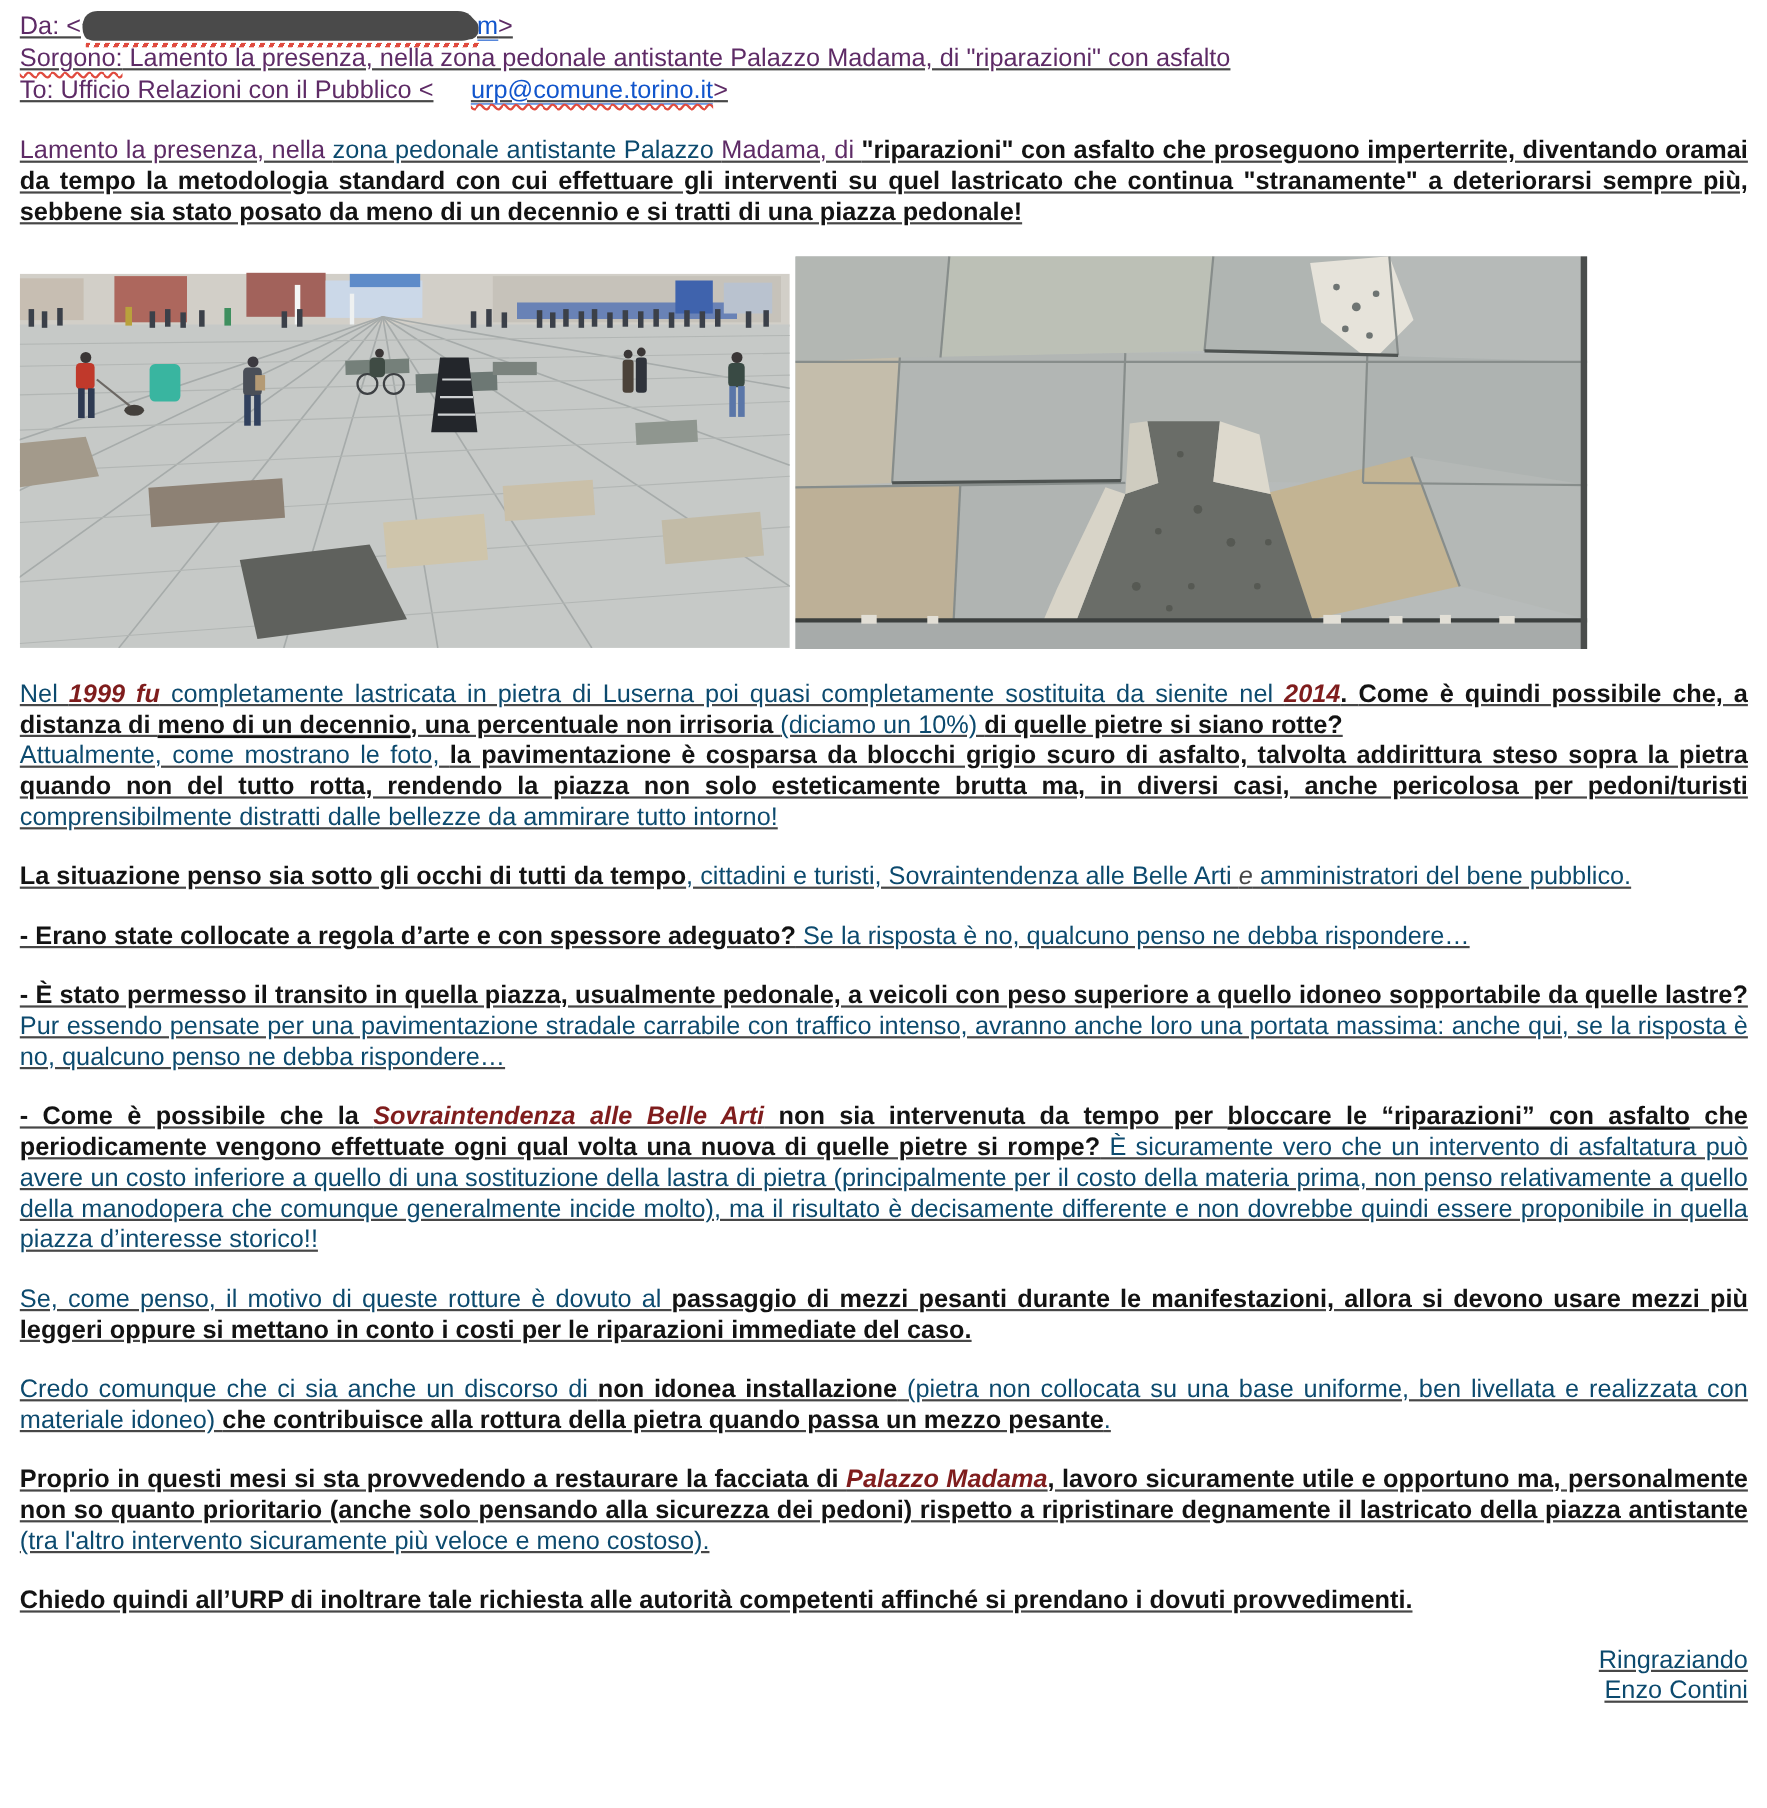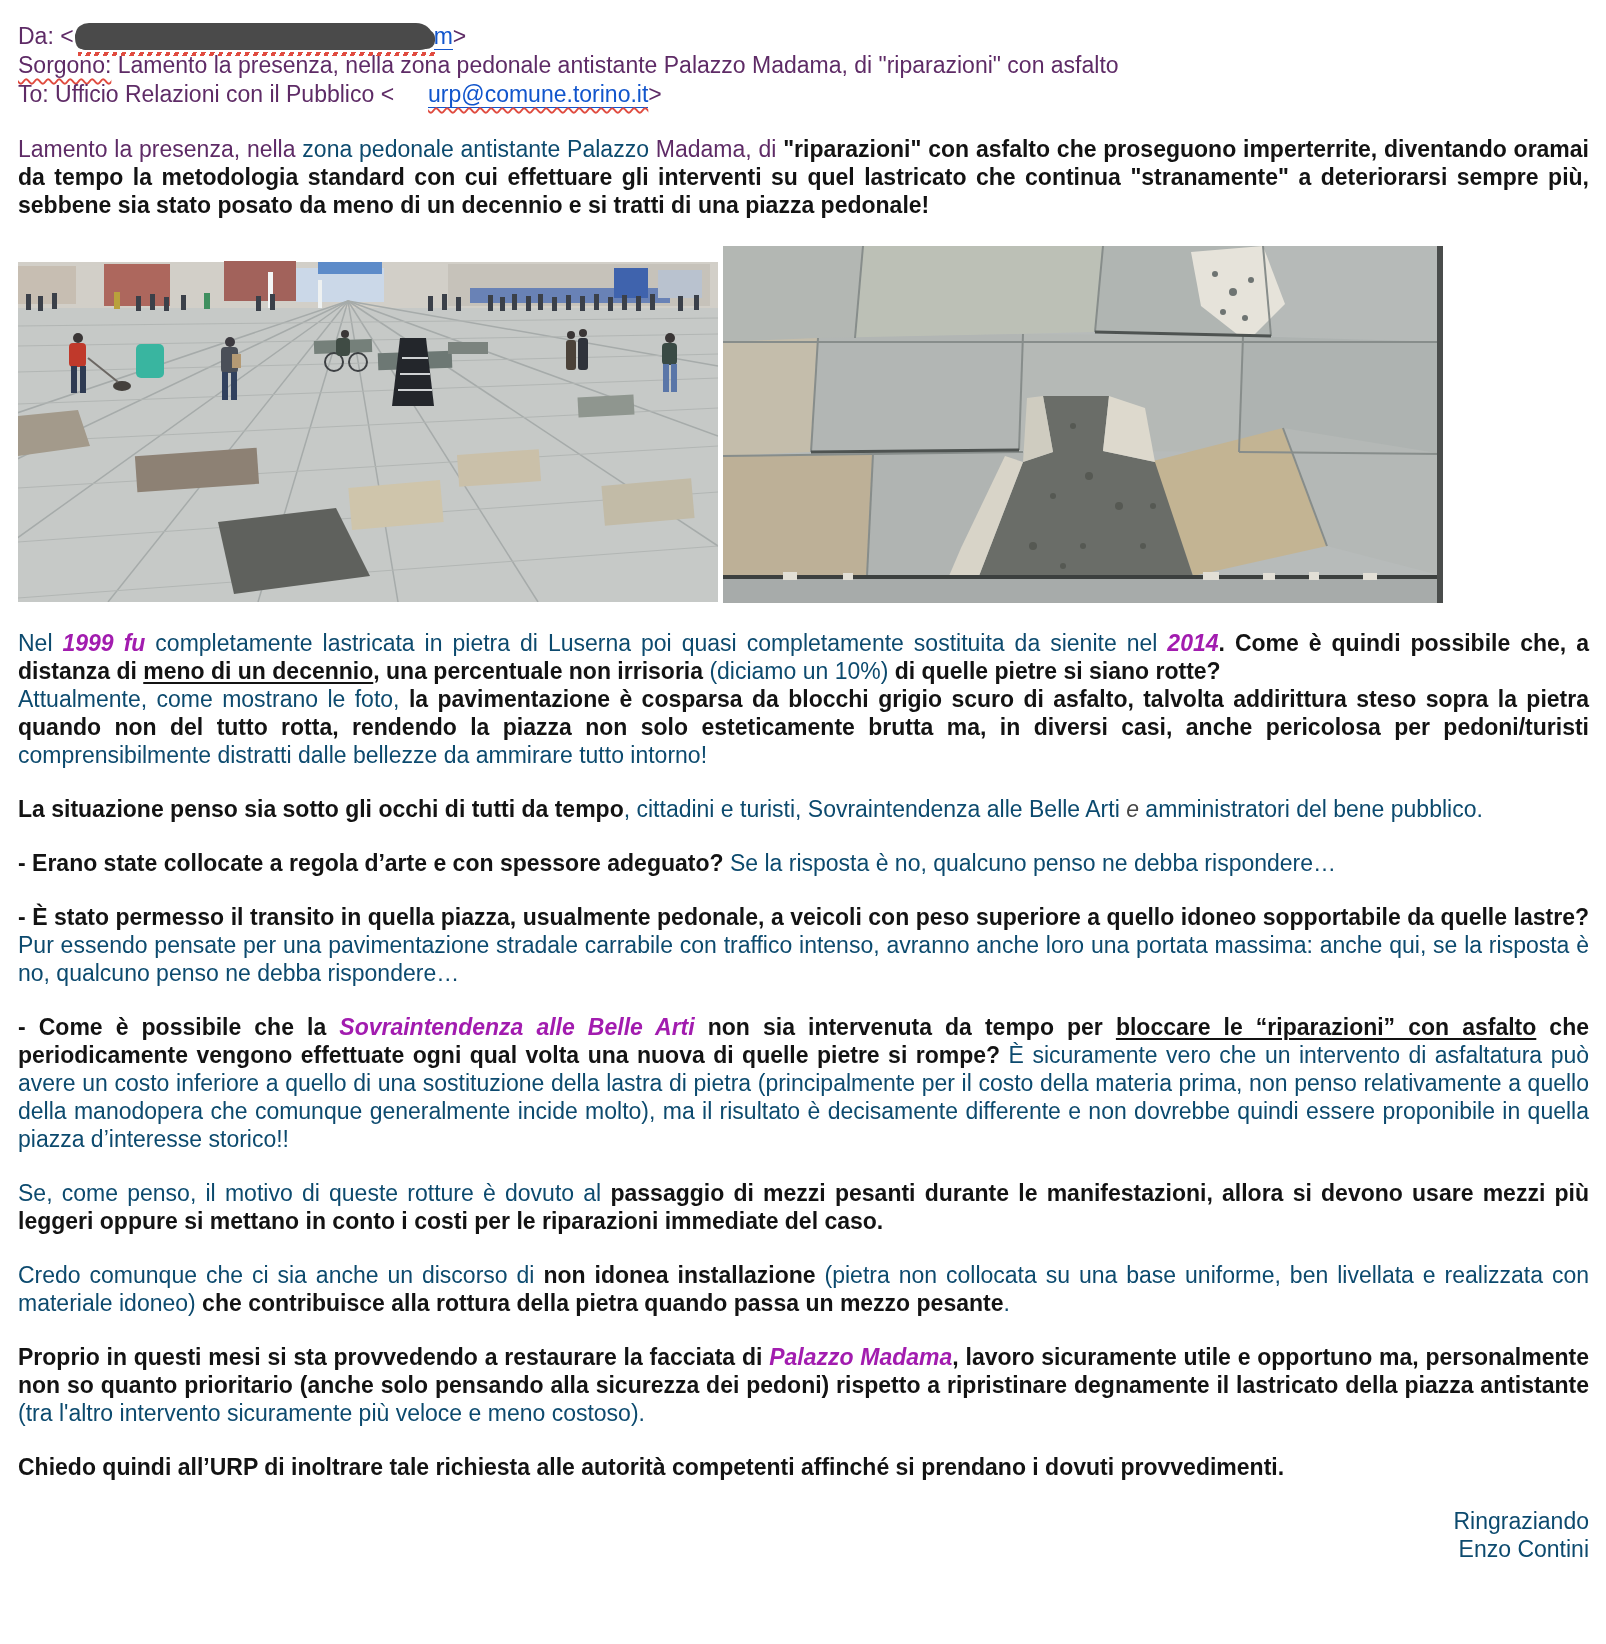--- a/index.html
+++ b/index.html
@@ -1,34 +1,35 @@
 <!DOCTYPE html>
 <html><head>
 <meta charset="utf-8">
 <style>
   html,body{margin:0;padding:0;background:#ffffff;}
   .page{
     position:relative;
     width:1606px;height:1644px;
     box-sizing:border-box;
-    padding:22px 17px 0 18px;
+    padding:9px 17px 0 18px;
     overflow:hidden;
     font-family:"Liberation Sans",sans-serif;
     font-size:23px;
     line-height:28px;
     color:#474747;
+    text-decoration:underline;
   }
   .hline{margin:0;line-height:29px;}
   .para{margin:26px 0 0 0;text-align:justify;}
   .sig{text-align:right;}
   
   .r{color:#0c4a6e;}
   .i{color:#474747;font-style:italic;}
   .b{color:#131313;font-weight:bold;}
-  .bi{color:#a21caf;font-weight:bold;font-style:italic;}
+  .bi{color:#7f1d1d;font-weight:bold;font-style:italic;}
   .bu{color:#131313;font-weight:bold;text-decoration:underline;text-decoration-thickness:2px;text-underline-offset:3px;}
   .p{color:#5e2b66;}
   .sp{text-decoration:underline wavy #e04b3f 1.5px;text-underline-offset:5px;}
   .p.sp{color:#5e2b66;}
   .link{color:#1155cc;border-bottom:1px solid #1155cc;}
   .link.sp{text-decoration:underline wavy #e04b3f 1.5px;text-underline-offset:5px;margin-left:34px;}
   .redact{
     display:inline-block;position:relative;
     width:356px;height:27px;
     background:#4a4a4a;

